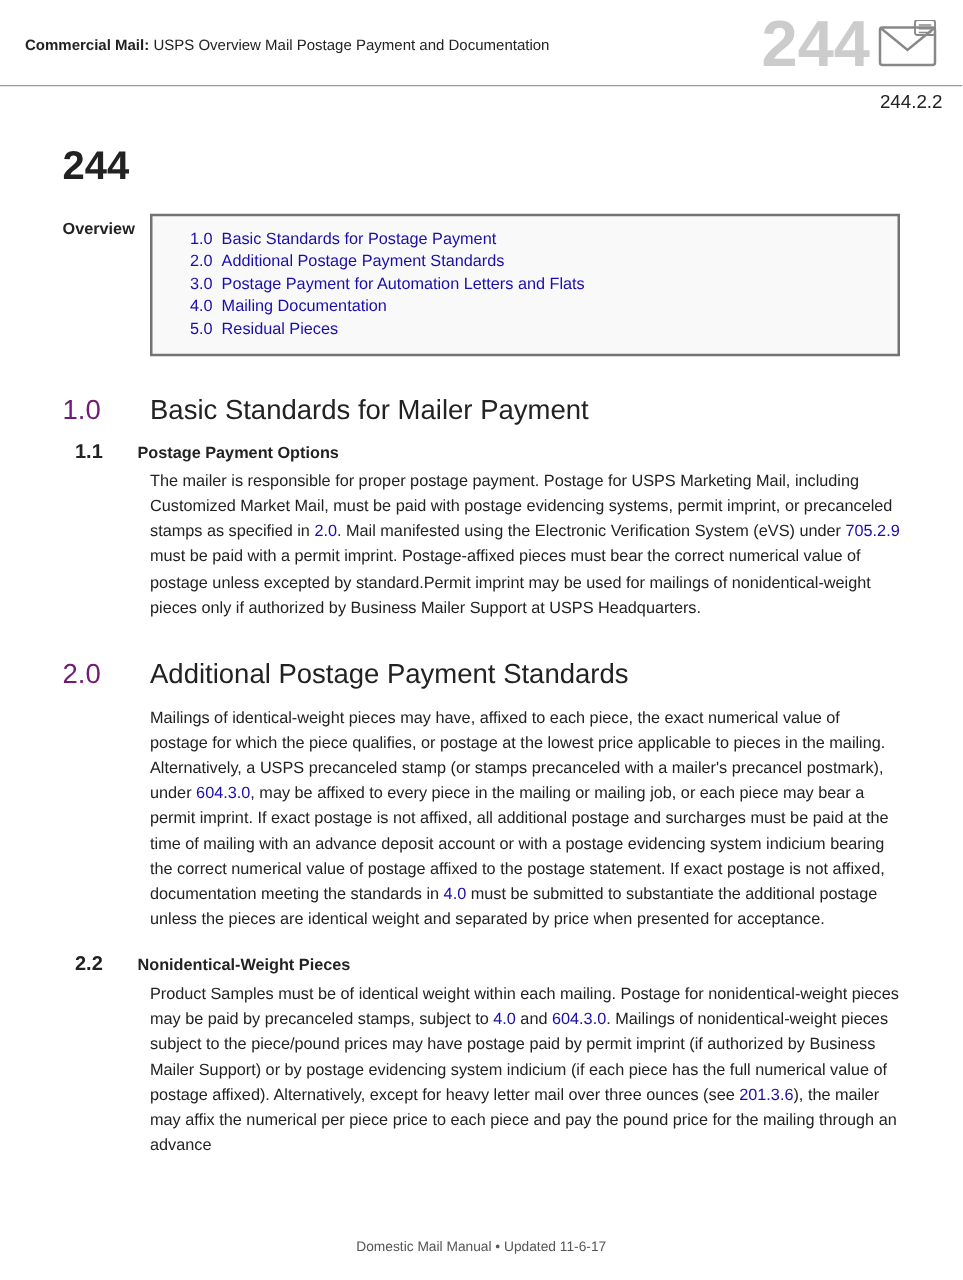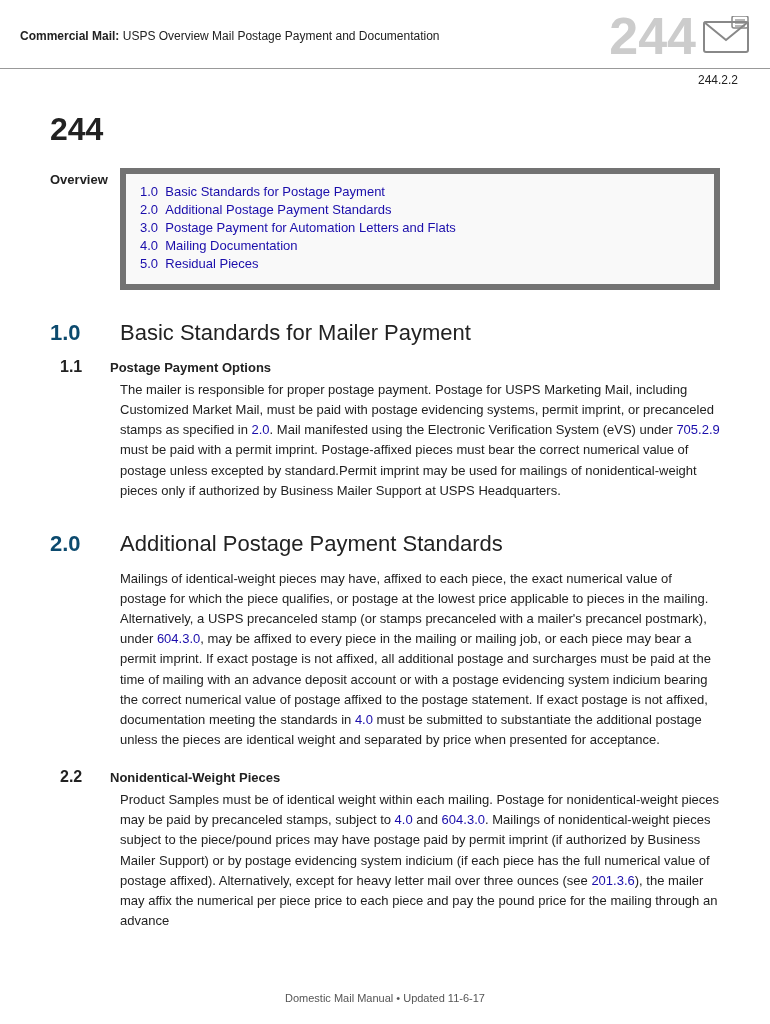--- a/index.html
+++ b/index.html
@@ -37,22 +37,22 @@
       font-weight: bold;
       color: #ccc;
       line-height: 1;
     }
     .mail-icon {
       width: 48px;
       height: 40px;
     }
     .section-num-right {
       text-align: right;
-      padding: 4px 32px 0 0;
-      font-size: 12px;
+      padding: 4px 16px 0 0;
+      font-size: 15px;
     }
 
     
     .content {
       padding: 0 50px 40px 50px;
     }
 
     
     .chapter-title {
       display: flex;
@@ -75,46 +75,46 @@
       display: flex;
       margin-bottom: 30px;
     }
     .overview-label {
       font-weight: bold;
       font-size: 13px;
       min-width: 70px;
       padding-top: 4px;
     }
     .overview-box {
-      border: 6px solid #737373;
+      border: 2px solid #737373;
       background: #f9f9f9;
-      padding: 10px 14px;
+      padding: 10px 30px;
       flex: 1;
     }
     .overview-box a, .link {
       color: #1a0dab;
       text-decoration: none;
     }
     .overview-box div {
       margin-bottom: 3px;
       font-size: 13px;
     }
 
     
     .section-heading {
       display: flex;
       align-items: baseline;
       gap: 20px;
       margin: 30px 0 12px 0;
     }
     .section-num {
       font-size: 22px;
-      font-weight: bold;
+      font-weight: normal;
       min-width: 50px;
-      color: #0c4a6e;
+      color: #701a75;
     }
     .section-name {
       font-size: 22px;
       font-weight: normal;
     }
 
     
     .subsection {
       margin-bottom: 18px;
     }

